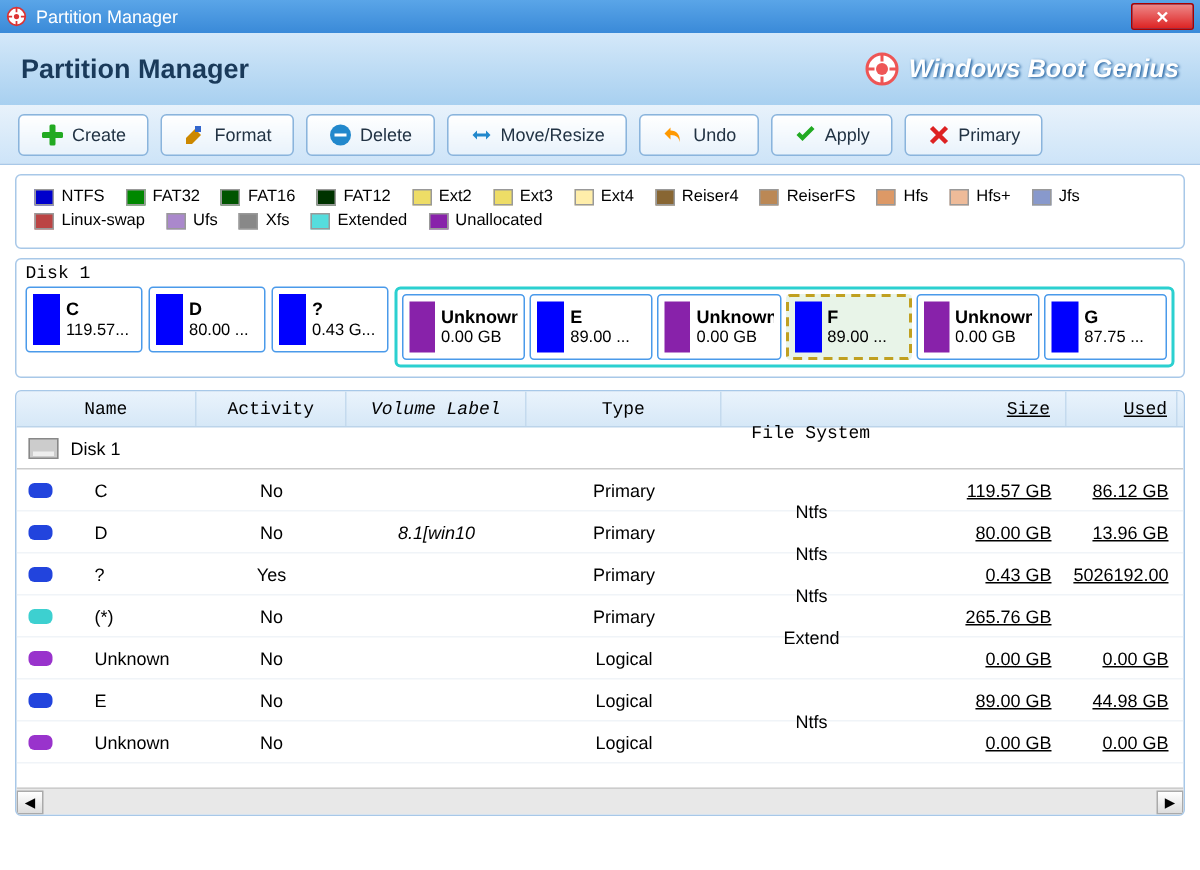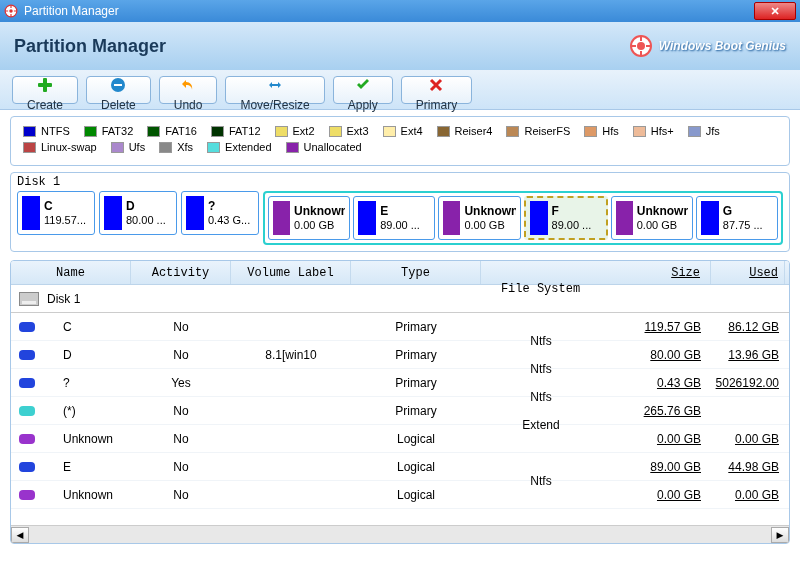--- a/index.html
+++ b/index.html
@@ -3,24 +3,24 @@
 <meta charset="utf-8">
 <style>
 * { box-sizing: border-box; margin: 0; padding: 0; }
 body { font-family: 'Segoe UI', Tahoma, sans-serif; font-size: 12px; background: #fff; width: 800px; height: 580px; overflow: hidden; }
 .titlebar { height: 22px; background: linear-gradient(to bottom, #5aa5e8, #3a8ad8); display: flex; align-items: center; padding: 0 4px; color: #fff; position: relative; }
 .titlebar .appicon { width: 14px; height: 14px; margin-right: 6px; }
 .titlebar .title { font-size: 12px; flex: 1; }
 .close-btn { width: 42px; height: 18px; background: linear-gradient(to bottom, #e88, #d22); border-radius: 2px; display: flex; align-items: center; justify-content: center; color: #fff; font-weight: bold; font-size: 11px; cursor: pointer; border: 1px solid #a00; }
 .header { height: 48px; background: linear-gradient(to bottom, #d4e8f9, #a8d0f0); display: flex; align-items: center; padding: 0 14px; }
 .header h1 { font-size: 18px; font-weight: bold; color: #1a3a5a; flex: 1; }
-.brand { display: flex; align-items: center; gap: 6px; color: #fff; font-size: 12px; font-weight: bold; font-style: italic; text-shadow: 1px 1px 2px #1a5a9a; }
+.brand { display: flex; align-items: center; gap: 6px; color: #fff; font-size: 17px; font-weight: bold; font-style: italic; text-shadow: 1px 1px 2px #1a5a9a; }
 .brand-icon { width: 24px; height: 24px; }
 .toolbar { height: 40px; background: linear-gradient(to bottom, #e8f2fb, #cde4f8); display: flex; align-items: center; gap: 8px; padding: 0 12px; border-bottom: 1px solid #a8c8e8; }
-.tbtn { background: linear-gradient(to bottom, #fff, #e8f2fb); border: 1px solid #8ab4dc; border-radius: 4px; height: 28px; padding: 0 14px; display: flex; align-items: center; gap: 5px; cursor: pointer; font-size: 12px; color: #234; flex-direction: column; }
+.tbtn { background: linear-gradient(to bottom, #fff, #e8f2fb); border: 1px solid #8ab4dc; border-radius: 4px; height: 28px; padding: 0 14px; display: flex; align-items: center; gap: 5px; cursor: pointer; font-size: 12px; color: #234; }
 .tbtn .ico { width: 16px; height: 16px; display: inline-flex; align-items: center; justify-content: center; }
 .legend-box { border: 1px solid #a8c8e8; border-radius: 4px; margin: 6px 10px; padding: 8px 12px; background: #fff; }
 .legend-row { display: flex; flex-wrap: wrap; gap: 14px; margin-bottom: 4px; }
 .legend-item { display: flex; align-items: center; gap: 5px; font-size: 11px; }
 .swatch { width: 13px; height: 11px; border: 1px solid #999; }
 .disk-block { border: 1px solid #a8c8e8; border-radius: 4px; margin: 4px 10px 8px; padding: 0 0 6px 0; background: #fff; }
 .disk-label { font-family: 'Courier New', monospace; font-size: 12px; padding: 2px 6px; }
 .part-row { display: flex; gap: 4px; padding: 0 6px; }
 .part-card { border: 1px solid #4a9aea; border-radius: 3px; display: flex; align-items: center; padding: 4px; height: 44px; position: relative; }
 .part-card.selected { border: 2px dashed #c0a020; background: #e8f4e8; }
@@ -38,21 +38,21 @@
 .gc.name { padding-left: 8px; gap: 8px; }
 .diskicon { width: 20px; height: 14px; background: #ccc; border: 1px solid #888; position: relative; }
 .diskicon::after { content:''; position:absolute; bottom:1px; left:2px; right:2px; height:3px; background:#eee; }
 .partdot { width: 16px; height: 10px; border-radius: 4px; }
 .hscroll { height: 18px; background: #e8e8e8; border-top: 1px solid #ccc; display: flex; align-items: center; }
 .hscroll .arr { width: 18px; height: 16px; background: linear-gradient(#fff,#ddd); border: 1px solid #aaa; display:flex; align-items:center; justify-content:center; font-size:9px; cursor:pointer; }
 .hscroll .track { flex:1; height:16px; }
 
 .c-name { width: 120px; }
 .c-act { width: 100px; text-align:center; justify-content:center; }
-.c-vol { width: 120px; justify-content:center; }
+.c-vol { width: 120px; justify-content:center;font-style:italic; }
 .c-type { width: 130px; justify-content:center; }
 .c-fs { width: 120px; justify-content:center;margin-top:28px; }
 .c-size { width: 110px; justify-content:flex-end; padding-right:10px;text-decoration:underline; }
 .c-used { width: 74px; justify-content:flex-end; padding-right:6px;text-decoration:underline; }
 </style>
 </head>
 <body>
 
 <div class="titlebar">
   <svg class="appicon" viewBox="0 0 24 24">
@@ -84,41 +84,50 @@
         <svg viewBox="0 0 16 16" width="16" height="16">
           <rect x="6" y="1" width="4" height="14" fill="#2a2" rx="1"></rect>
           <rect x="1" y="6" width="14" height="4" fill="#2a2" rx="1"></rect>
         </svg>
       </span>
       <span>Create</span>
     </button>
   <button class="tbtn">
       <span class="ico">
         <svg viewBox="0 0 16 16" width="16" height="16">
+          <path d="M2 10l6-6 4 4-6 6H2z" fill="#c80"></path>
+          <rect x="8" y="2" width="4" height="4" fill="#36c"></rect>
+        </svg>
+      </span>
+      <span>Format</span>
+    </button>
+  <button class="tbtn">
+      <span class="ico">
+        <svg viewBox="0 0 16 16" width="16" height="16">
           <circle cx="8" cy="8" r="7" fill="#28c"></circle>
           <rect x="4" y="7" width="8" height="2" fill="#fff"></rect>
         </svg>
       </span>
       <span>Delete</span>
     </button>
   <button class="tbtn">
       <span class="ico">
         <svg viewBox="0 0 16 16" width="16" height="16">
+          <path d="M2 8l3-3v2h6V5l3 3-3 3V9H5v2z" fill="#28c"></path>
+        </svg>
+      </span>
+      <span>Move/Resize</span>
+    </button>
+  <button class="tbtn">
+      <span class="ico">
+        <svg viewBox="0 0 16 16" width="16" height="16">
           <path d="M6 3L2 7l4 4V8c4 0 6 2 6 5 1-5-2-8-6-8z" fill="#f90"></path>
         </svg>
       </span>
       <span>Undo</span>
-    </button>
-  <button class="tbtn">
-      <span class="ico">
-        <svg viewBox="0 0 16 16" width="16" height="16">
-          <path d="M2 8l3-3v2h6V5l3 3-3 3V9H5v2z" fill="#28c"></path>
-        </svg>
-      </span>
-      <span>Move/Resize</span>
     </button>
   <button class="tbtn">
       <span class="ico">
         <svg viewBox="0 0 16 16" width="16" height="16">
           <path d="M2 8l4 4 8-8-2-2-6 6-2-2z" fill="#2a2"></path>
         </svg>
       </span>
       <span>Apply</span>
     </button>
   <button class="tbtn">

